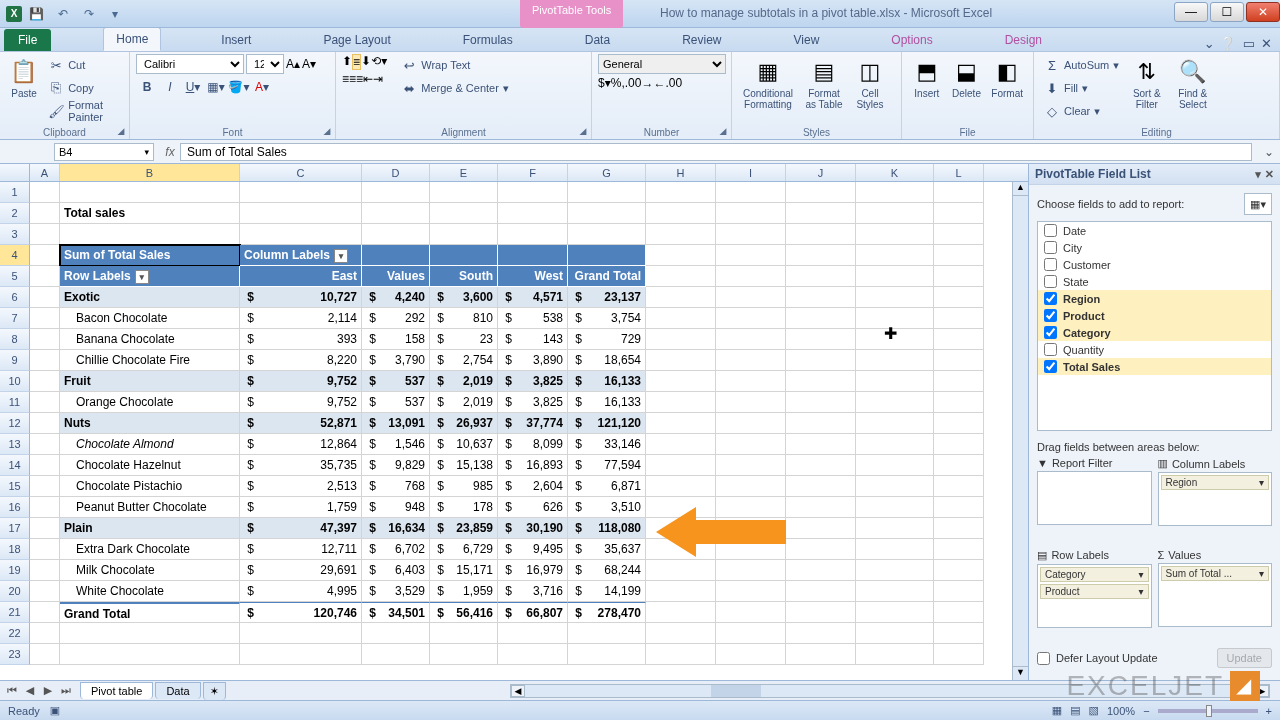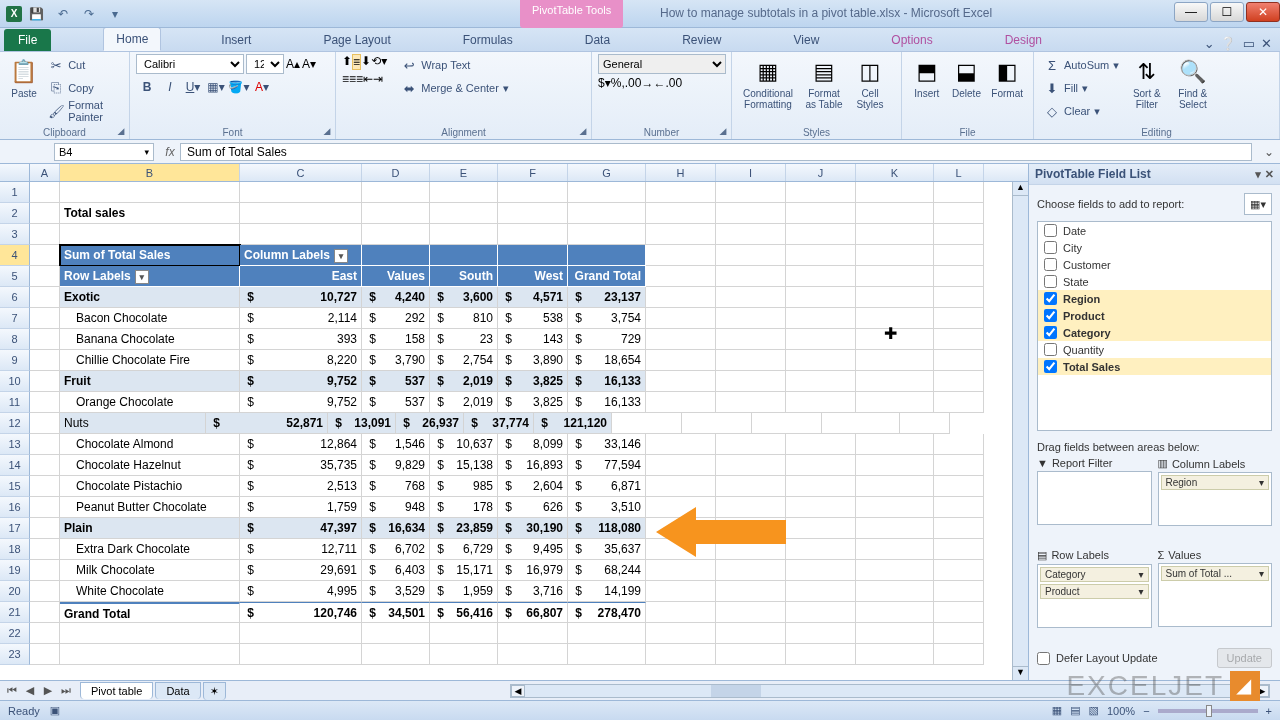--- a/index.html
+++ b/index.html
@@ -652,21 +652,21 @@
           </div>
           <div class="cell " style="width:70px"></div>
           <div class="cell " style="width:70px"></div>
           <div class="cell " style="width:70px"></div>
           <div class="cell " style="width:78px"></div>
           <div class="cell " style="width:50px"></div>
         </div>
         <div class="row">
           <div class="rh">12</div>
           <div class="cell " style="width:30px"></div>
-          <div class="cell cat-row" style="width:146px;font-weight:normal;">Nuts</div>
+          <div class="cell cat-row" style="width:180px;font-weight:bold;">Nuts</div>
           <div class="cell num" style="width:122px;font-weight:bold;background:#dce6f1;">
             <div class="dollar">
               <span class="s">$</span>
               <span>52,871</span>
             </div>
           </div>
           <div class="cell num" style="width:68px;font-weight:bold;background:#dce6f1;">
             <div class="dollar">
               <span class="s">$</span>
               <span>13,091</span>
@@ -692,21 +692,21 @@
           </div>
           <div class="cell " style="width:70px"></div>
           <div class="cell " style="width:70px"></div>
           <div class="cell " style="width:70px"></div>
           <div class="cell " style="width:78px"></div>
           <div class="cell " style="width:50px"></div>
         </div>
         <div class="row">
           <div class="rh">13</div>
           <div class="cell " style="width:30px"></div>
-          <div class="cell " style="width:180px;padding-left:16px;">Chocolate Almond</div>
+          <div class="cell " style="width:180px;padding-left:16px;font-style:italic;">Chocolate Almond</div>
           <div class="cell num" style="width:122px;">
             <div class="dollar">
               <span class="s">$</span>
               <span>12,864</span>
             </div>
           </div>
           <div class="cell num" style="width:68px;">
             <div class="dollar">
               <span class="s">$</span>
               <span>1,546</span>

